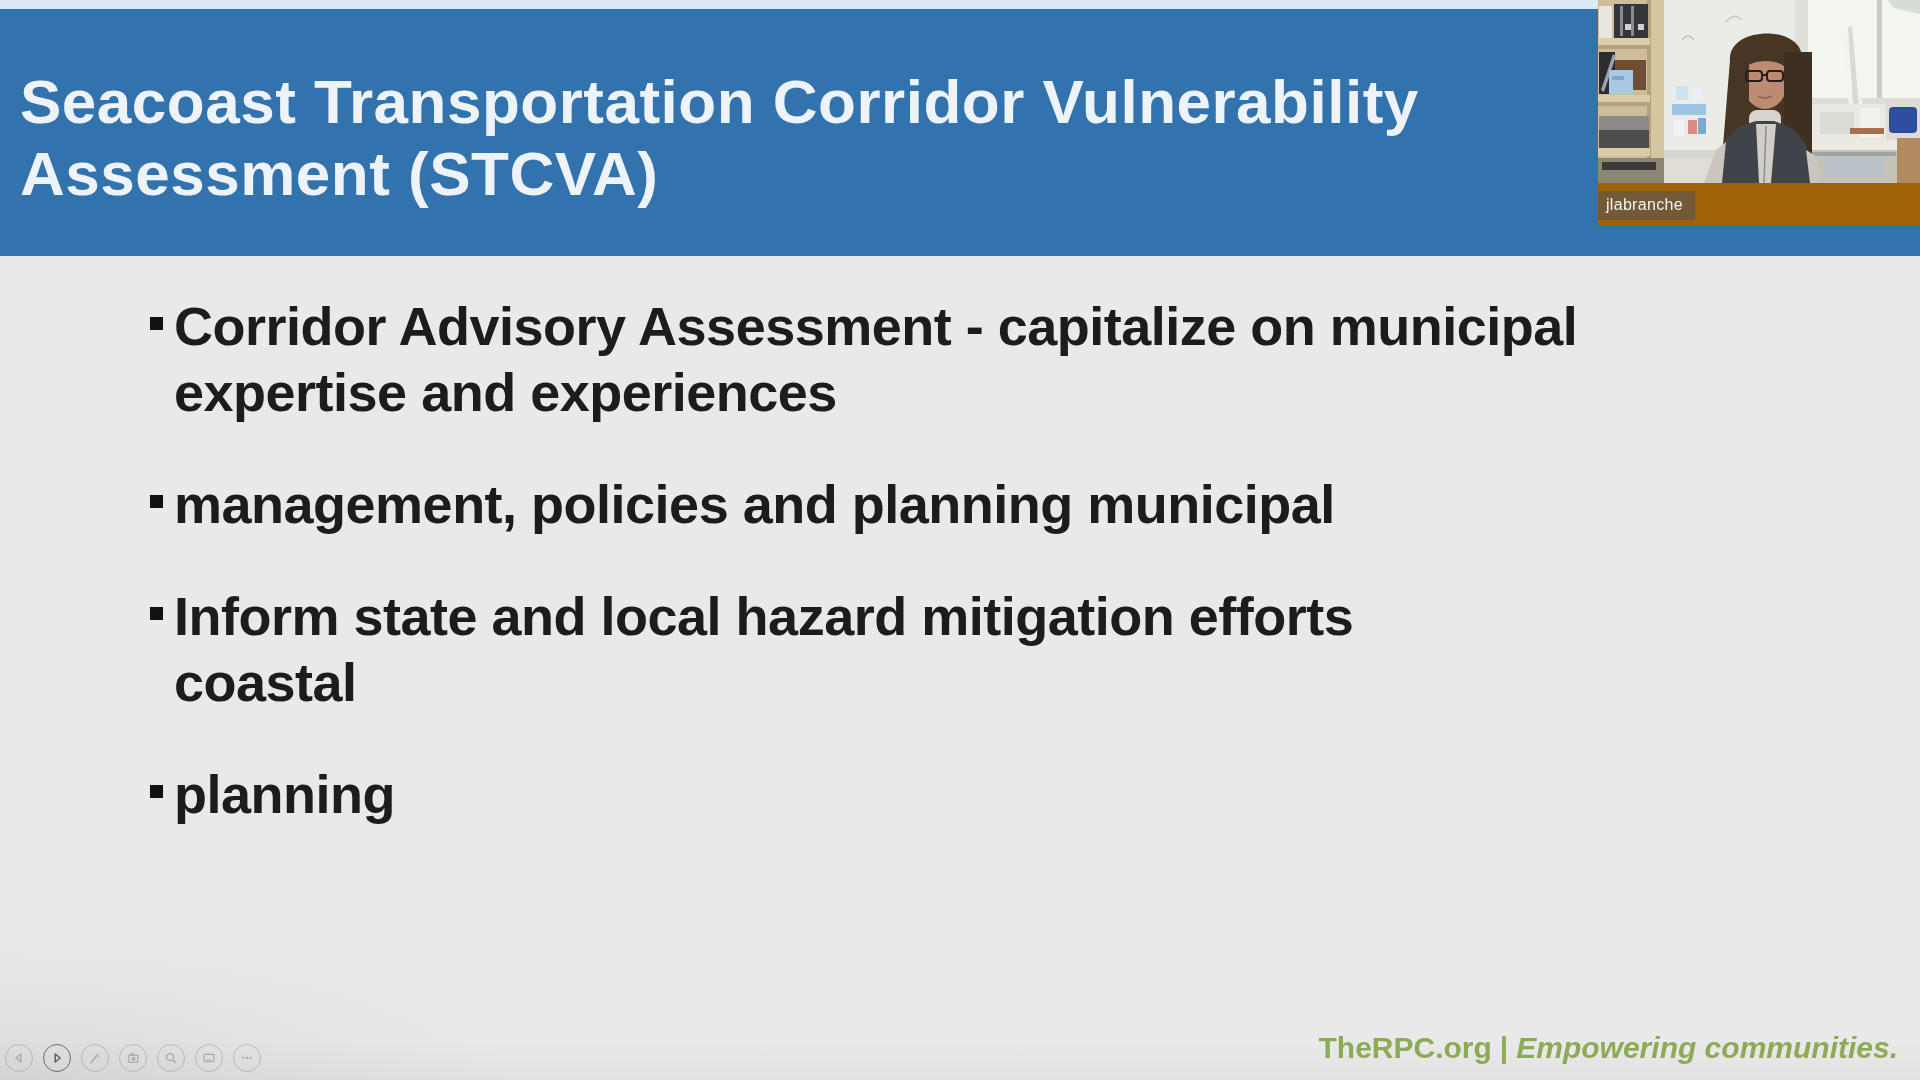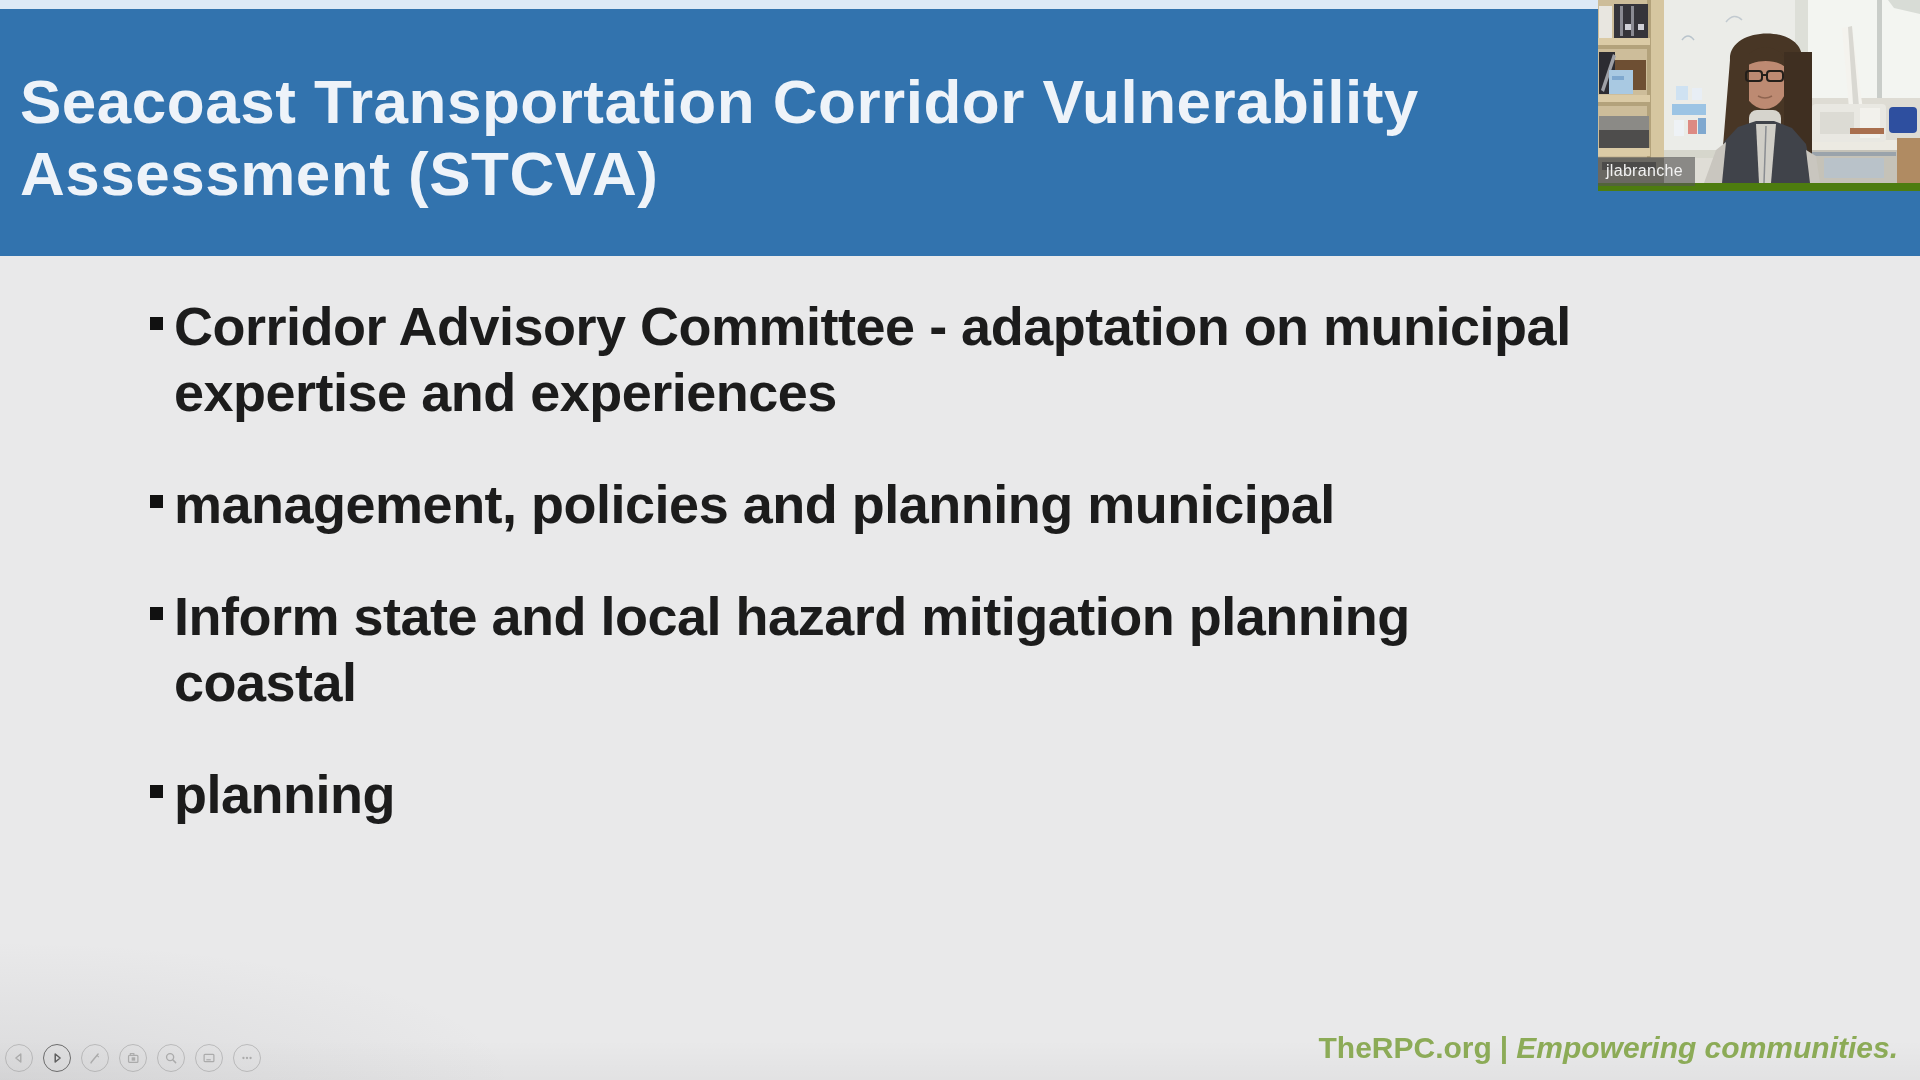--- a/index.html
+++ b/index.html
@@ -11,22 +11,22 @@
   .top-strip{position:absolute;top:0;left:0;width:1920px;height:9px;background:#dde9f6;}
   .header{position:absolute;top:9px;left:0;width:1920px;height:247px;background:#3273ae;}
   .slide-title{
     position:absolute;left:20px;top:24px;z-index:2;
     font-size:62px;font-weight:bold;line-height:72px;color:#eef3f9;
     letter-spacing:.5px;white-space:nowrap;
   }
   .slide-title span{display:block;}
   
   .webcam{
-    position:absolute;top:0;right:0;width:322px;height:191px;z-index:5;
-    background:#4d7c0f;overflow:hidden;
+    position:absolute;top:0;right:0;width:322px;height:225px;z-index:5;
+    background:#a16207;overflow:hidden;
   }
   .webcam svg{display:block;width:322px;height:183px;}
   .name-tag{
     position:absolute;left:0;bottom:5px;z-index:6;
     background:rgba(85,85,85,.62);color:#f2f2f2;
     font-size:16px;line-height:16px;padding:6px 12px 7px 8px;
     letter-spacing:.3px;
   }
   
   .bullets{
@@ -167,30 +167,30 @@
     <polygon points="208,150 218,156 222,183 212,183" fill="#c9c6bf"></polygon>
   </svg>
   <div class="name-tag">
     <span>jlabranche</span>
   </div>
 </div>
 
 <ul class="bullets">
   <li>
     <span class="bullet-marker"></span>
-    <span class="line">Corridor Advisory Committee - adaptation on municipal</span>
+    <span class="line">Corridor Advisory Assessment - capitalize on municipal</span>
     <span class="line">expertise and experiences</span>
   </li>
   <li>
     <span class="bullet-marker"></span>
     <span class="line">management, policies and planning municipal</span>
   </li>
   <li>
     <span class="bullet-marker"></span>
-    <span class="line">Inform state and local hazard mitigation planning</span>
+    <span class="line">Inform state and local hazard mitigation efforts</span>
     <span class="line">coastal</span>
   </li>
   <li>
     <span class="bullet-marker"></span>
     <span class="line">planning</span>
   </li>
 </ul>
 
 <div class="footer">
   <span class="site">TheRPC.org</span><span class="sep">|</span><span class="tagline">Empowering communities.</span>

